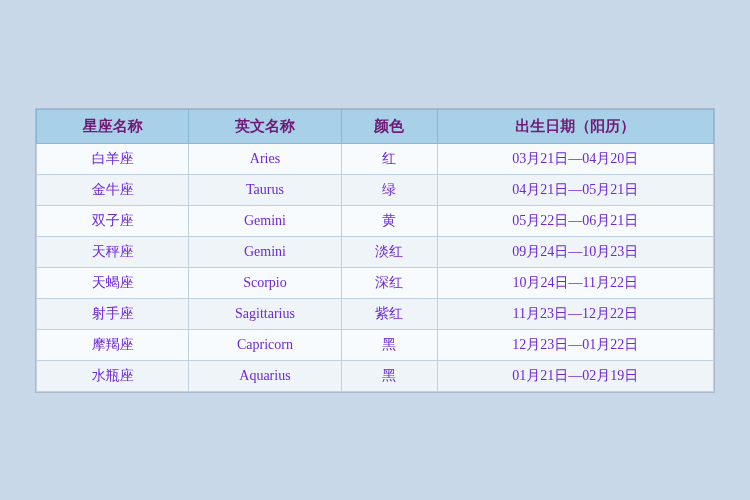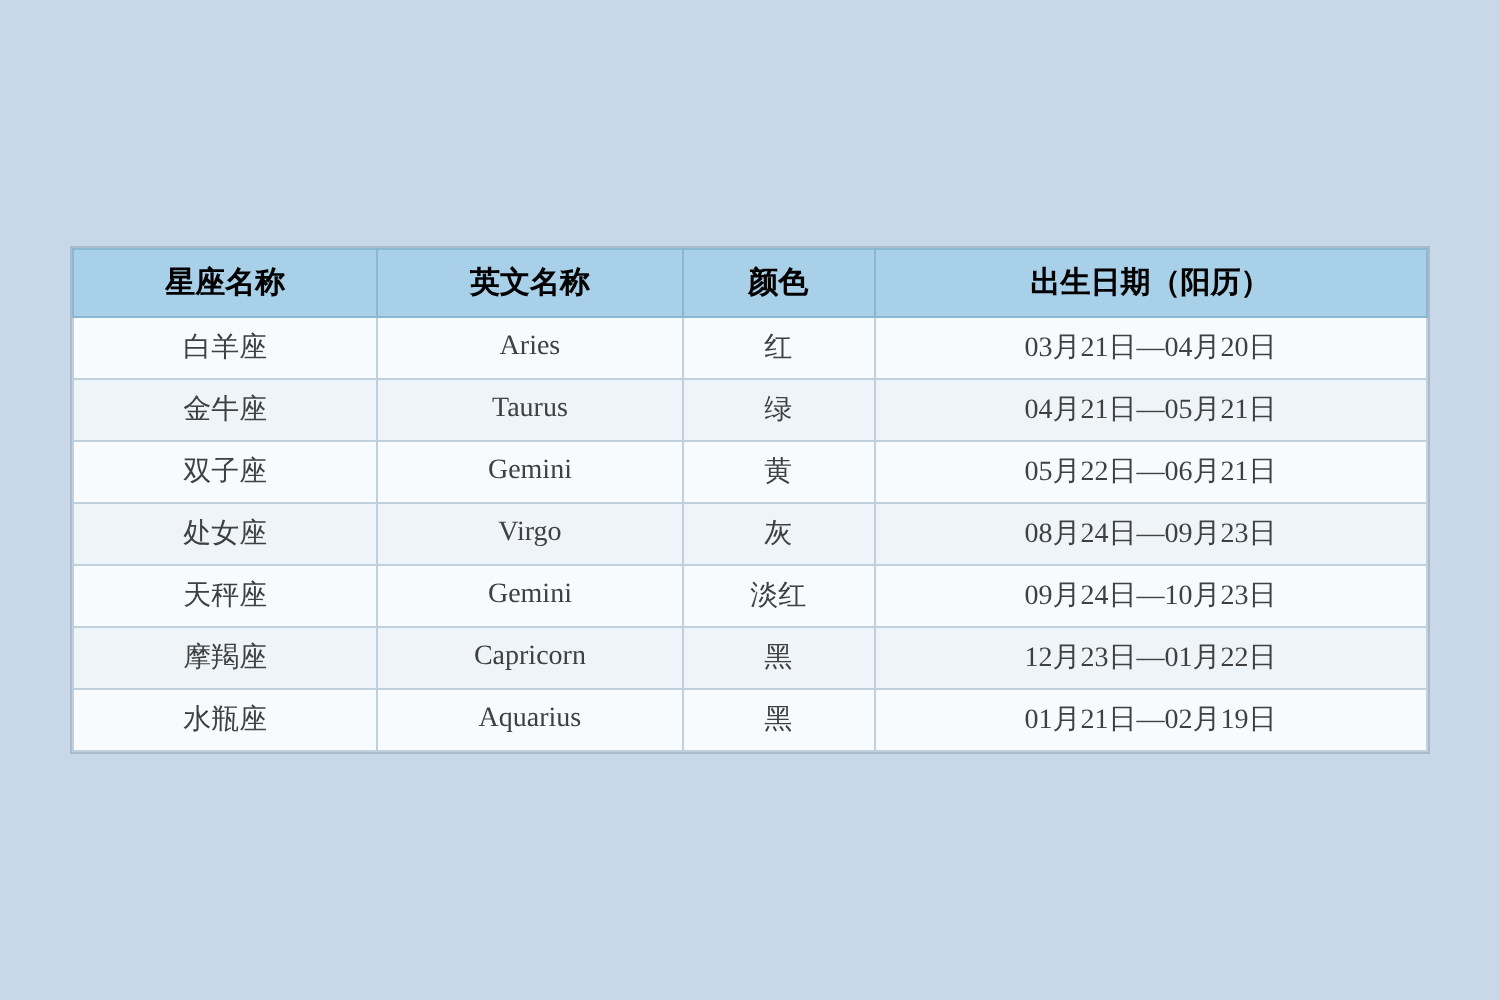--- a/index.html
+++ b/index.html
@@ -27,34 +27,34 @@
     }
     thead tr {
       background-color: #a8d0e8;
     }
     thead th {
       border: 1px solid #8ab8d0;
       padding: 7px 10px;
       text-align: center;
       font-size: 15px;
       font-weight: bold;
-      color: #000000;
+      color: #701a75;
     }
     tbody tr {
       background-color: #f8fbfd;
     }
     tbody tr:nth-child(even) {
       background-color: #eef4f8;
     }
     tbody td {
       border: 1px solid #c0d0dc;
       padding: 6px 10px;
       text-align: center;
       font-size: 14px;
-      color: #404040;
+      color: #6d28d9;
     }
     tbody td:first-child {
       font-weight: normal;
     }
     tbody td:nth-child(2) {
       font-style: normal;
       text-align: center;
     }
   </style>
 </head>
@@ -83,30 +83,36 @@
           <td>绿</td>
           <td>04月21日—05月21日</td>
         </tr>
         <tr>
           <td>双子座</td>
           <td>Gemini</td>
           <td>黄</td>
           <td>05月22日—06月21日</td>
         </tr>
         <tr>
-          <td>处女座</td>
-          <td>Virgo</td>
-          <td>灰</td>
-          <td>08月24日—09月23日</td>
-        </tr>
-        <tr>
           <td>天秤座</td>
           <td>Gemini</td>
           <td>淡红</td>
           <td>09月24日—10月23日</td>
+        </tr>
+        <tr>
+          <td>天蝎座</td>
+          <td>Scorpio</td>
+          <td>深红</td>
+          <td>10月24日—11月22日</td>
+        </tr>
+        <tr>
+          <td>射手座</td>
+          <td>Sagittarius</td>
+          <td>紫红</td>
+          <td>11月23日—12月22日</td>
         </tr>
         <tr>
           <td>摩羯座</td>
           <td>Capricorn</td>
           <td>黑</td>
           <td>12月23日—01月22日</td>
         </tr>
         <tr>
           <td>水瓶座</td>
           <td>Aquarius</td>

